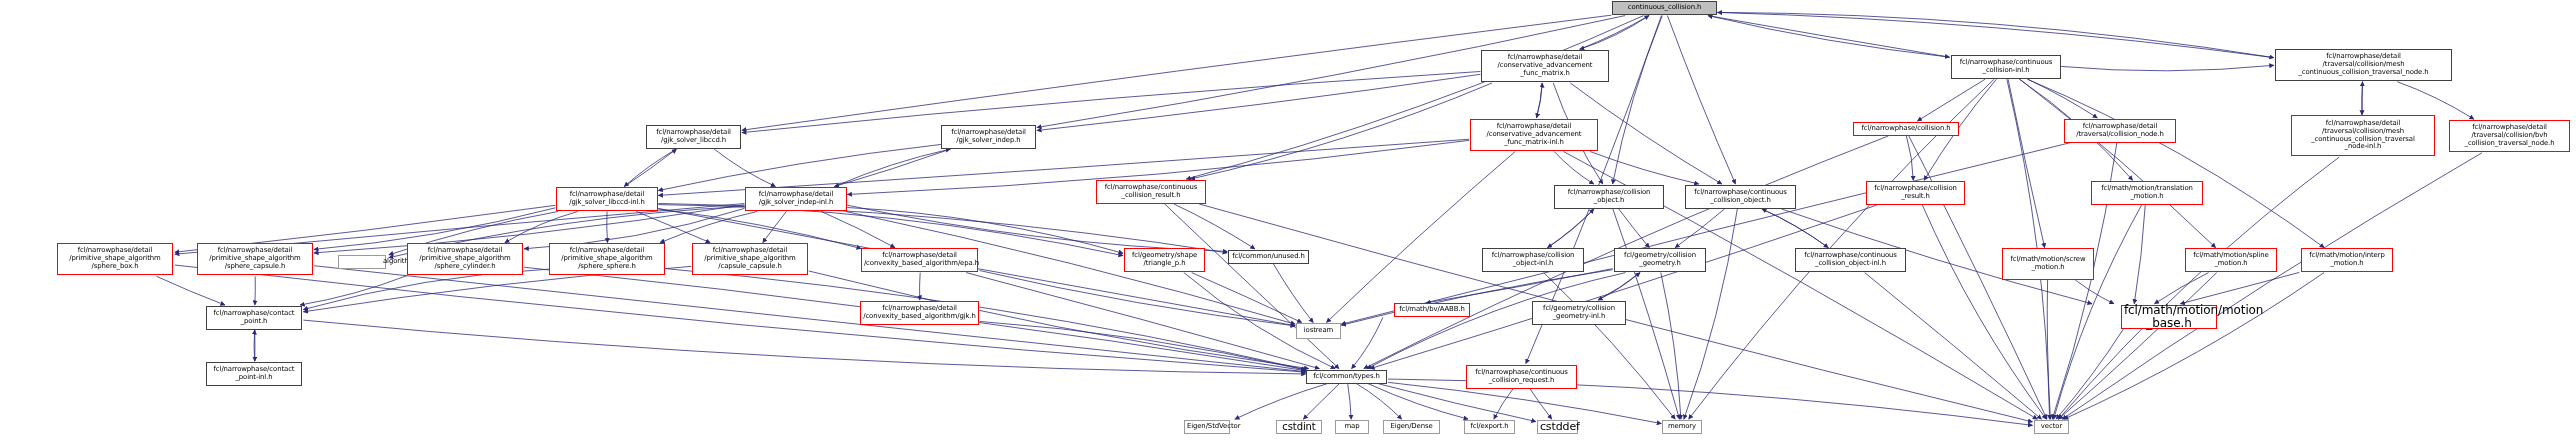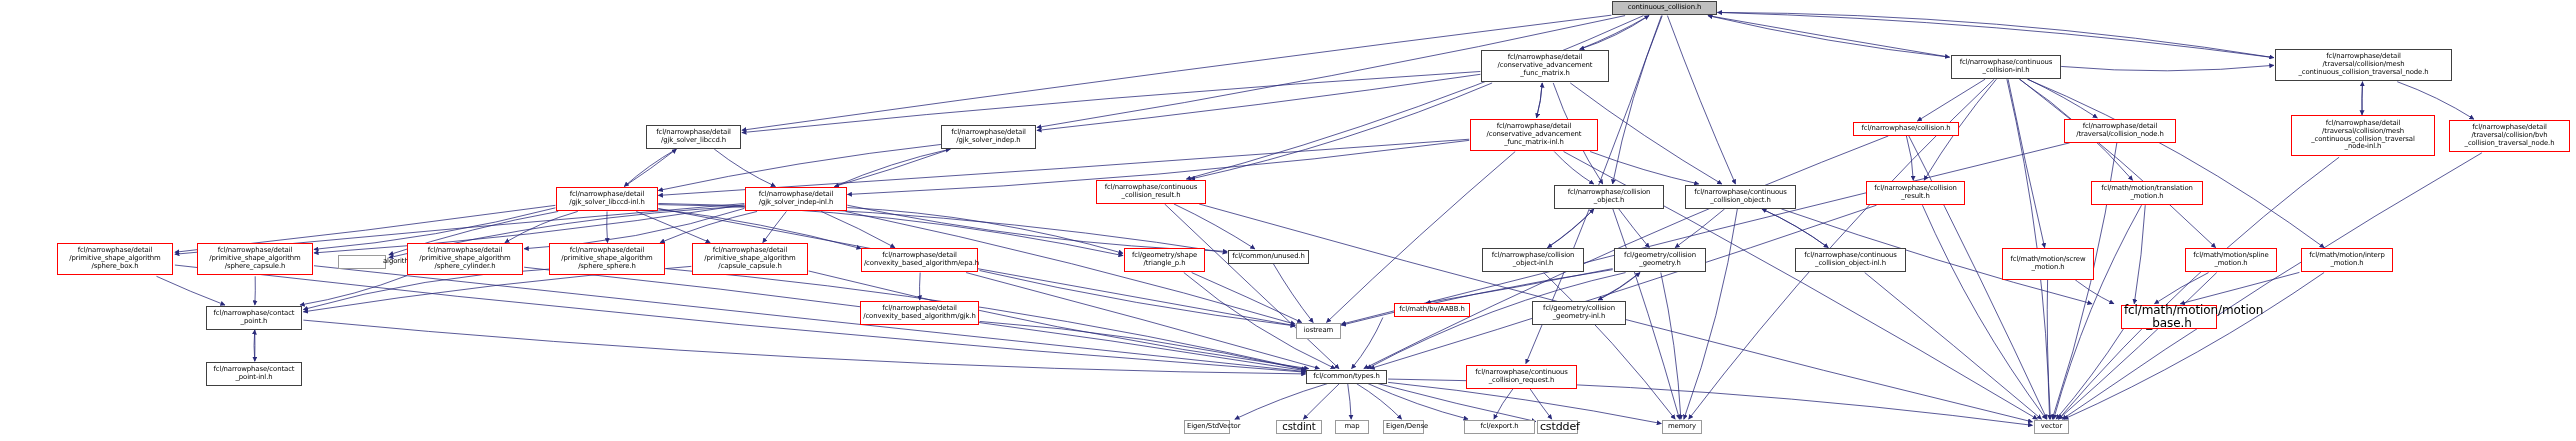--- a/index.html
+++ b/index.html
@@ -285,20 +285,20 @@
       <div class="node " style="left: 206px; top: 362px; width: 96px; height: 24px; font-size: 6.9px;"><span class="lbl">fcl/narrowphase/contact
 _point-inl.h</span></div>
       <div class="node gray" style="left: 1296px; top: 323px; width: 45px; height: 16px; font-size: 6.9px;"><span class="lbl">iostream</span></div>
       <div class="node red" style="left: 1394px; top: 303px; width: 76px; height: 13.7px; font-size: 6.9px;"><span class="lbl">fcl/math/bv/AABB.h</span></div>
       <div class="node " style="left: 1306px; top: 370px; width: 81px; height: 13.7px; font-size: 6.9px;"><span class="lbl">fcl/common/types.h</span></div>
       <div class="node red" style="left: 1466px; top: 365px; width: 111px; height: 24px; font-size: 6.9px;"><span class="lbl">fcl/narrowphase/continuous
 _collision_request.h</span></div>
       <div class="node gray" style="left: 1184px; top: 420px; width: 46px; height: 13.7px; font-size: 6.9px;"><span class="lbl">Eigen/StdVector</span></div>
       <div class="node gray" style="left: 1276px; top: 420px; width: 46px; height: 13.7px; font-size: 10px;"><span class="lbl">cstdint</span></div>
       <div class="node gray" style="left: 1335px; top: 420px; width: 34px; height: 13.7px; font-size: 6.9px;"><span class="lbl">map</span></div>
-      <div class="node gray" style="left: 1383px; top: 420px; width: 41px; height: 13.7px; font-size: 6.9px;"><span class="lbl">Eigen/Dense</span></div>
-      <div class="node gray" style="left: 1464px; top: 420px; width: 71px; height: 13.7px; font-size: 6.9px;"><span class="lbl">fcl/export.h</span></div>
+      <div class="node gray" style="left: 1383px; top: 420px; width: 57px; height: 13.7px; font-size: 6.9px;"><span class="lbl">Eigen/Dense</span></div>
+      <div class="node gray" style="left: 1464px; top: 420px; width: 51px; height: 13.7px; font-size: 6.9px;"><span class="lbl">fcl/export.h</span></div>
       <div class="node gray" style="left: 1537px; top: 420px; width: 41px; height: 13.7px; font-size: 11px;"><span class="lbl">cstddef</span></div>
       <div class="node gray" style="left: 1662px; top: 420px; width: 40px; height: 13.7px; font-size: 6.9px;"><span class="lbl">memory</span></div>
       <div class="node gray" style="left: 2034px; top: 420px; width: 35px; height: 13.7px; font-size: 6.9px;"><span class="lbl">vector</span></div>
     </div>
 </div>
 
 
 </body></html>

